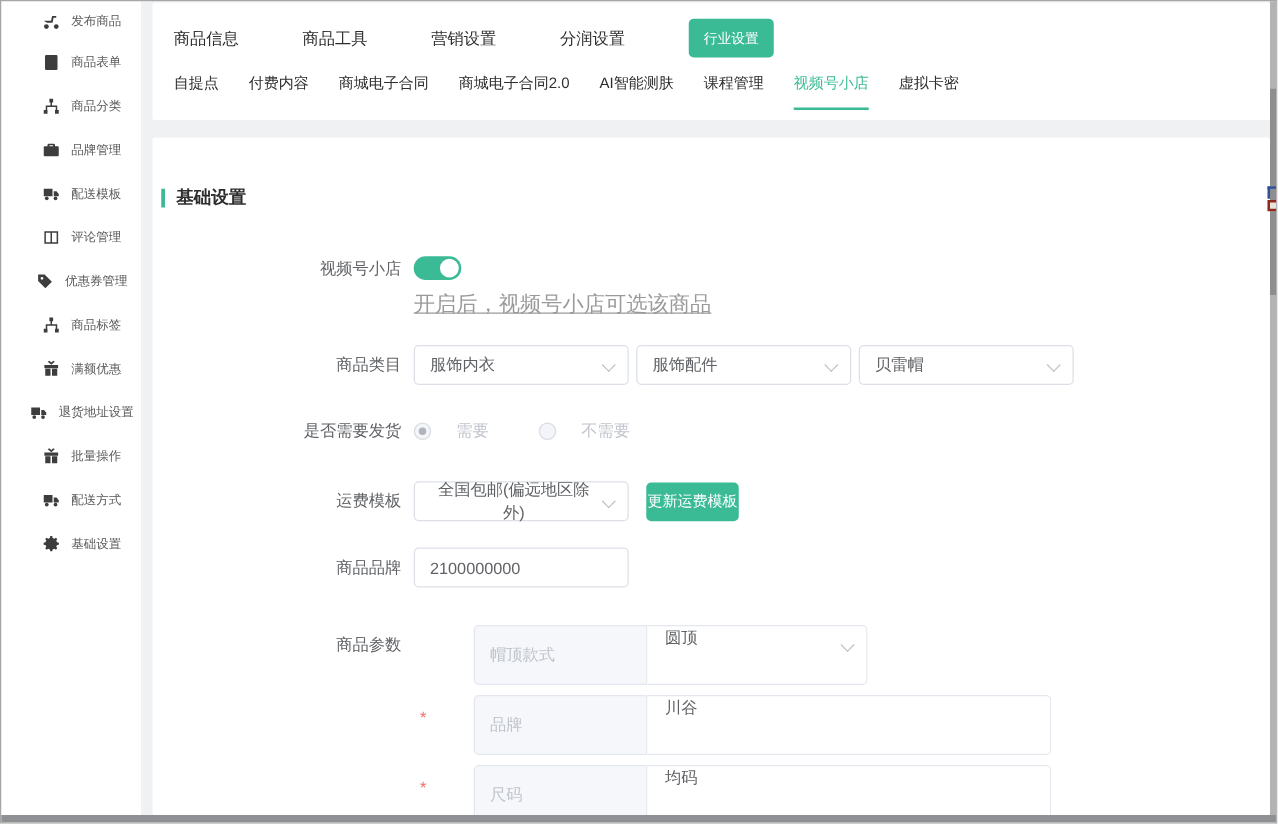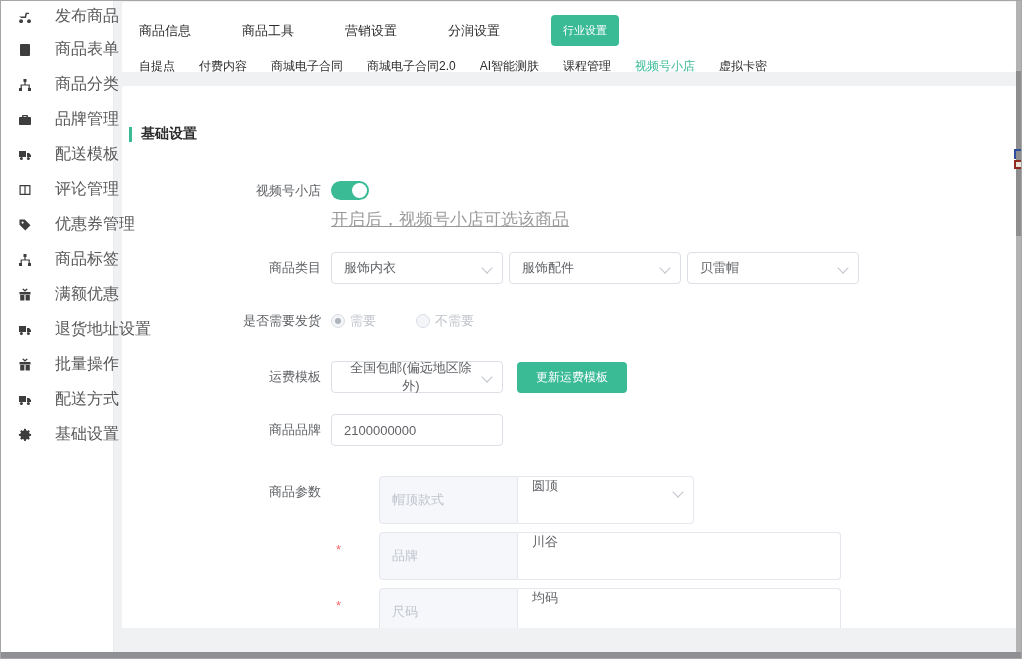--- a/index.html
+++ b/index.html
@@ -12,30 +12,30 @@
   html,body{margin:0;padding:0;}
   body{
     width:1022px;height:659px;position:relative;overflow:hidden;
     background:#fff;font-family:"Liberation Sans","DejaVu Sans",sans-serif;
     -webkit-font-smoothing:antialiased;
   }
   .frame-border{position:absolute;inset:0;border:1px solid #a6a6a6;pointer-events:none;z-index:60;}
 
   
   .sidebar{position:absolute;left:1px;top:1px;bottom:7px;width:112px;background:#fff;border-right:1px solid #ececec;z-index:5;}
-  .side-item{height:35px;display:flex;align-items:center;padding-left:16px;gap:23px;font-size:16px;color:#595959;cursor:pointer;white-space:nowrap;}
+  .side-item{height:35px;display:flex;align-items:center;padding-left:16px;gap:9px;font-size:10px;color:#595959;cursor:pointer;white-space:nowrap;justify-content:center;}
   .side-item:first-child{height:31px;}
   .side-item.active{background:#f1f1f1;color:#141414;font-weight:bold;border-top:1px solid #e5e5e5;border-bottom:1px solid #e5e5e5;}
   .sicon{width:15px;height:15px;flex:0 0 15px;display:flex;align-items:center;justify-content:center;}
   .sicon svg{width:14px;height:14px;fill:#3d3d3d;}
   .side-item.active .sicon svg{fill:#111;}
 
   
   .main{position:absolute;left:114px;right:6px;top:1px;bottom:7px;background:#f0f1f3;}
-  .tabs-panel{margin:1px 0 0 8px;background:#fff;height:70px;box-sizing:border-box;border-radius:2px;}
+  .tabs-panel{margin:1px 0 0 8px;background:#fff;height:94px;box-sizing:border-box;border-radius:2px;}
   .tabs-row1{display:flex;align-items:center;padding:13px 0 0 17px;gap:51px;font-size:13px;color:#2d2d2d;height:31px;}
   .tab1{cursor:pointer;}
   .industry-btn{background:var(--green);color:#fff;border:none;border-radius:4px;font-size:11px;padding:8px 12px;cursor:pointer;font-family:inherit;}
   .tabs-row2{display:flex;align-items:flex-start;padding-left:17px;gap:24px;font-size:12px;color:#2d2d2d;margin-top:12px;}
   .tab2{padding-bottom:11px;cursor:pointer;border-bottom:2px solid transparent;}
   .tab2.active{color:var(--green);border-bottom:2px solid var(--green);}
 
   .main-panel{margin-left:8px;margin-top:14px;background:#fff;height:calc(100% - 109px);box-sizing:border-box;overflow:hidden;position:relative;border-radius:2px;}
 
   .section-head{display:flex;align-items:center;gap:9px;padding:39px 0 0 7px;}
@@ -52,27 +52,27 @@
   .toggle .knob{position:absolute;top:2px;right:2px;width:15px;height:15px;border-radius:50%;background:#fff;}
   .helper{margin-left:209px;margin-top:8px;color:#9a9a9a;font-size:17px;text-decoration:underline;}
 
   .cat-row{margin-top:21px;}
   .sel,.inputbox{width:172px;height:32px;box-sizing:border-box;border:1px solid var(--border);border-radius:4px;background:#fff;
     display:flex;align-items:center;padding:0 24px 0 12px;color:var(--label);position:relative;cursor:pointer;}
   .sel{margin-right:6px;text-align:center;}
   .chev{position:absolute;right:11px;top:11px;width:7px;height:7px;border-right:1.4px solid var(--ph);border-bottom:1.4px solid var(--ph);transform:rotate(45deg);}
 
   .radio-row{margin-top:28px;}
-  .radio{display:flex;align-items:center;gap:5px;color:var(--ph);cursor:pointer;}
+  .radio{display:flex;align-items:center;gap:20px;color:var(--ph);cursor:pointer;}
   .radio + .radio{margin-left:40px;}
   .rcircle{width:14px;height:14px;border-radius:50%;border:1px solid #d9dde4;background:#f3f5f8;position:relative;box-sizing:border-box;}
   .rcircle.checked::after{content:'';position:absolute;left:3px;top:3px;width:6px;height:6px;border-radius:50%;background:#aeb3bc;}
 
   .freight-row{margin-top:31px;}
-  .update-btn{margin-left:8px;background:var(--green);color:#fff;border:none;border-radius:4px;font-size:12px;height:31px;padding:0 19px;cursor:pointer;font-family:inherit;}
+  .update-btn{margin-left:8px;background:var(--green);color:#fff;border:none;border-radius:4px;font-size:12px;height:31px;padding:0 1px;cursor:pointer;font-family:inherit;}
 
   .brand-row{margin-top:21px;}
 
   .params-row{margin-top:30px;align-items:flex-start;}
   .params-row .flabel{line-height:32px;}
   .param-rows{display:flex;flex-direction:column;gap:8px;}
   .prow{display:flex;height:48px;}
   .pstar{width:48px;flex:0 0 48px;box-sizing:border-box;color:#f56c6c;font-size:13px;padding-top:10px;padding-left:5px;}
   .pname{width:139px;flex:0 0 139px;box-sizing:border-box;background:#f5f7fa;border:1px solid #e4e7ed;border-radius:4px 0 0 4px;
     display:flex;align-items:center;padding-left:12px;color:var(--ph);}

